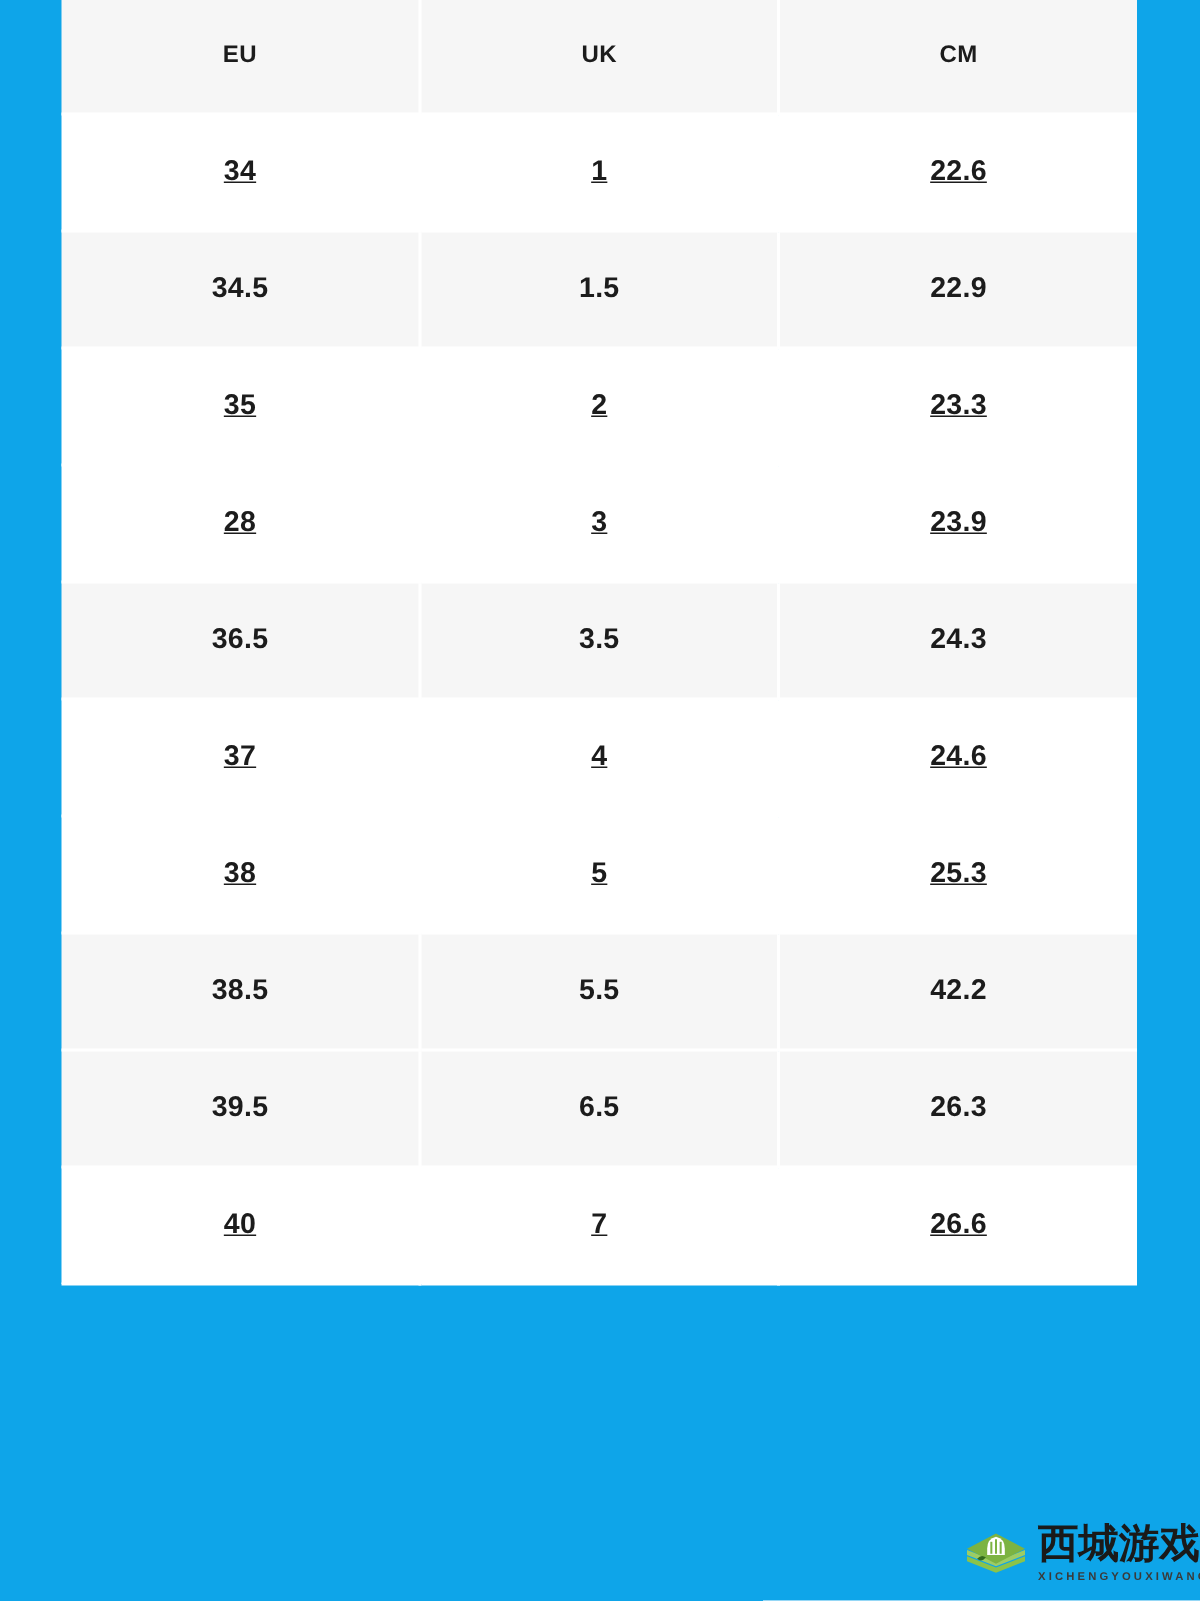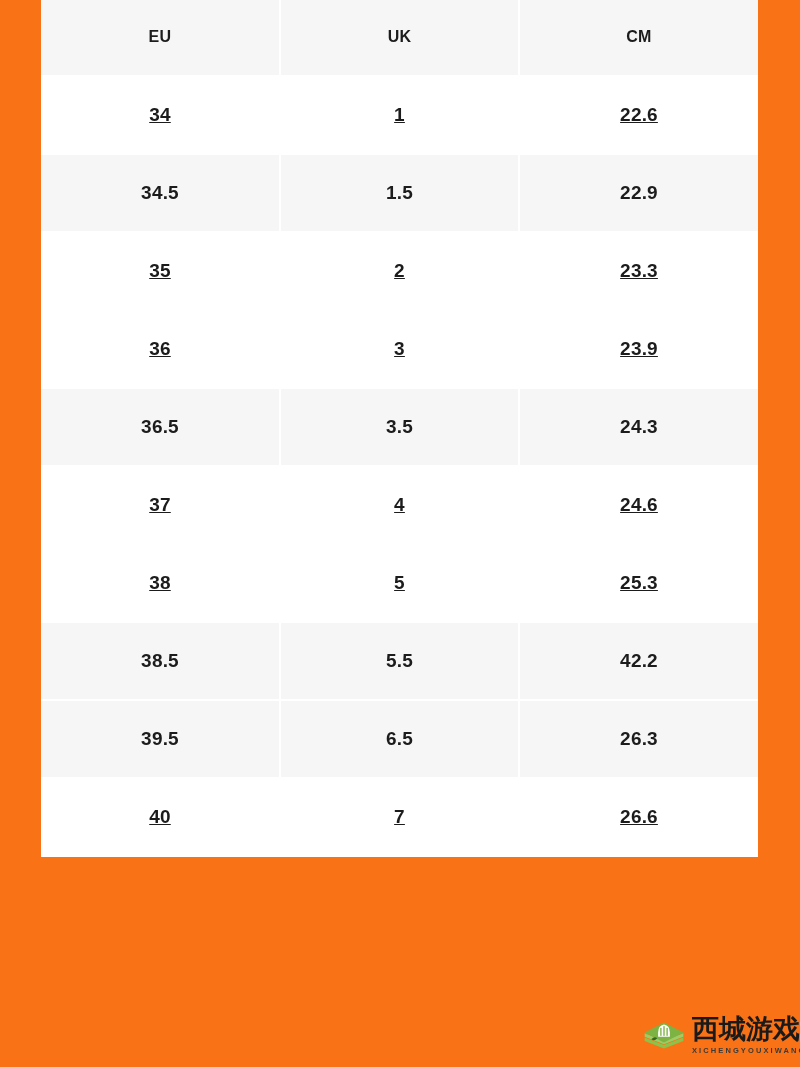--- a/index.html
+++ b/index.html
@@ -9,21 +9,21 @@
     width: 800px;
     height: 1067px;
     overflow: hidden;
     font-family: "Liberation Sans", sans-serif;
   }
 
   #page {
     position: relative;
     width: 800px;
     height: 1067px;
-    background: #f97316;
+    background: #0ea5e9;
     overflow: hidden;
   }
 
   
   #size-table {
     position: absolute;
     left: 41px;
     top: -2px;
     width: 717px;
     border-collapse: collapse;
@@ -140,21 +140,21 @@
           <td>34.5</td>
           <td>1.5</td>
           <td>22.9</td>
         </tr>
         <tr class="row-odd">
           <td>35</td>
           <td>2</td>
           <td>23.3</td>
         </tr>
         <tr class="row-odd">
-          <td>36</td>
+          <td>28</td>
           <td>3</td>
           <td>23.9</td>
         </tr>
         <tr class="row-even">
           <td>36.5</td>
           <td>3.5</td>
           <td>24.3</td>
         </tr>
         <tr class="row-odd">
           <td>37</td>

